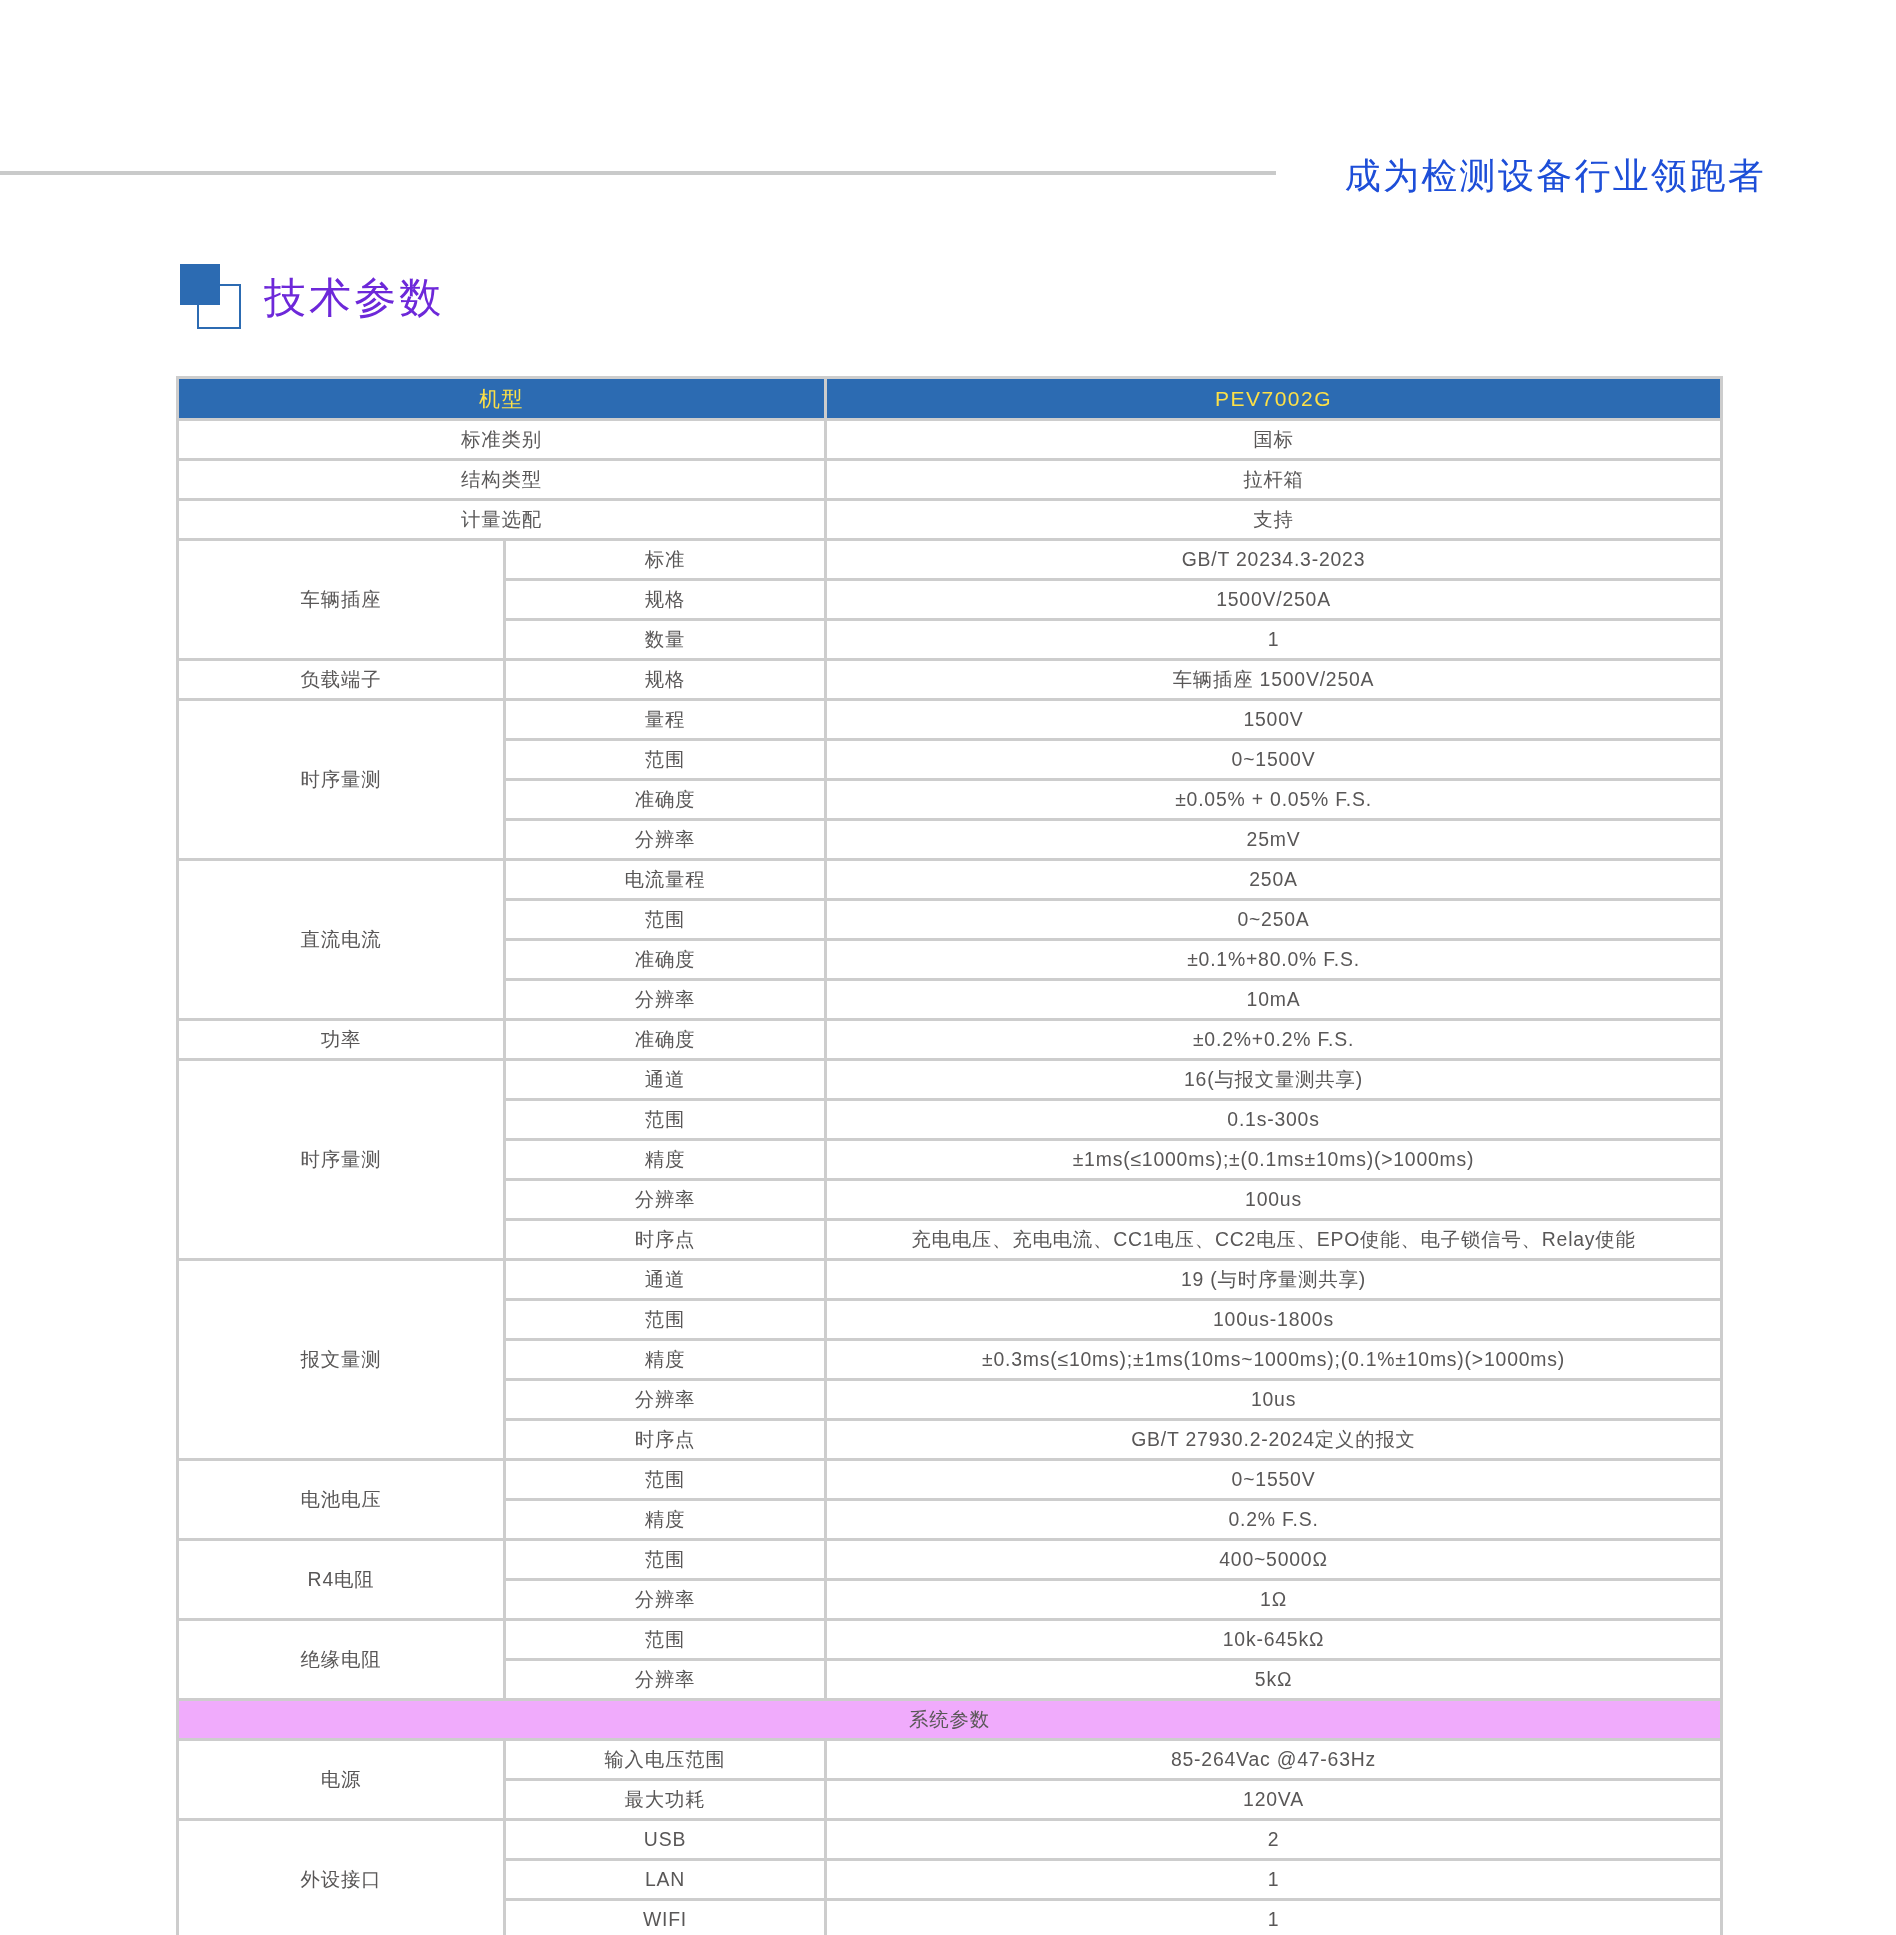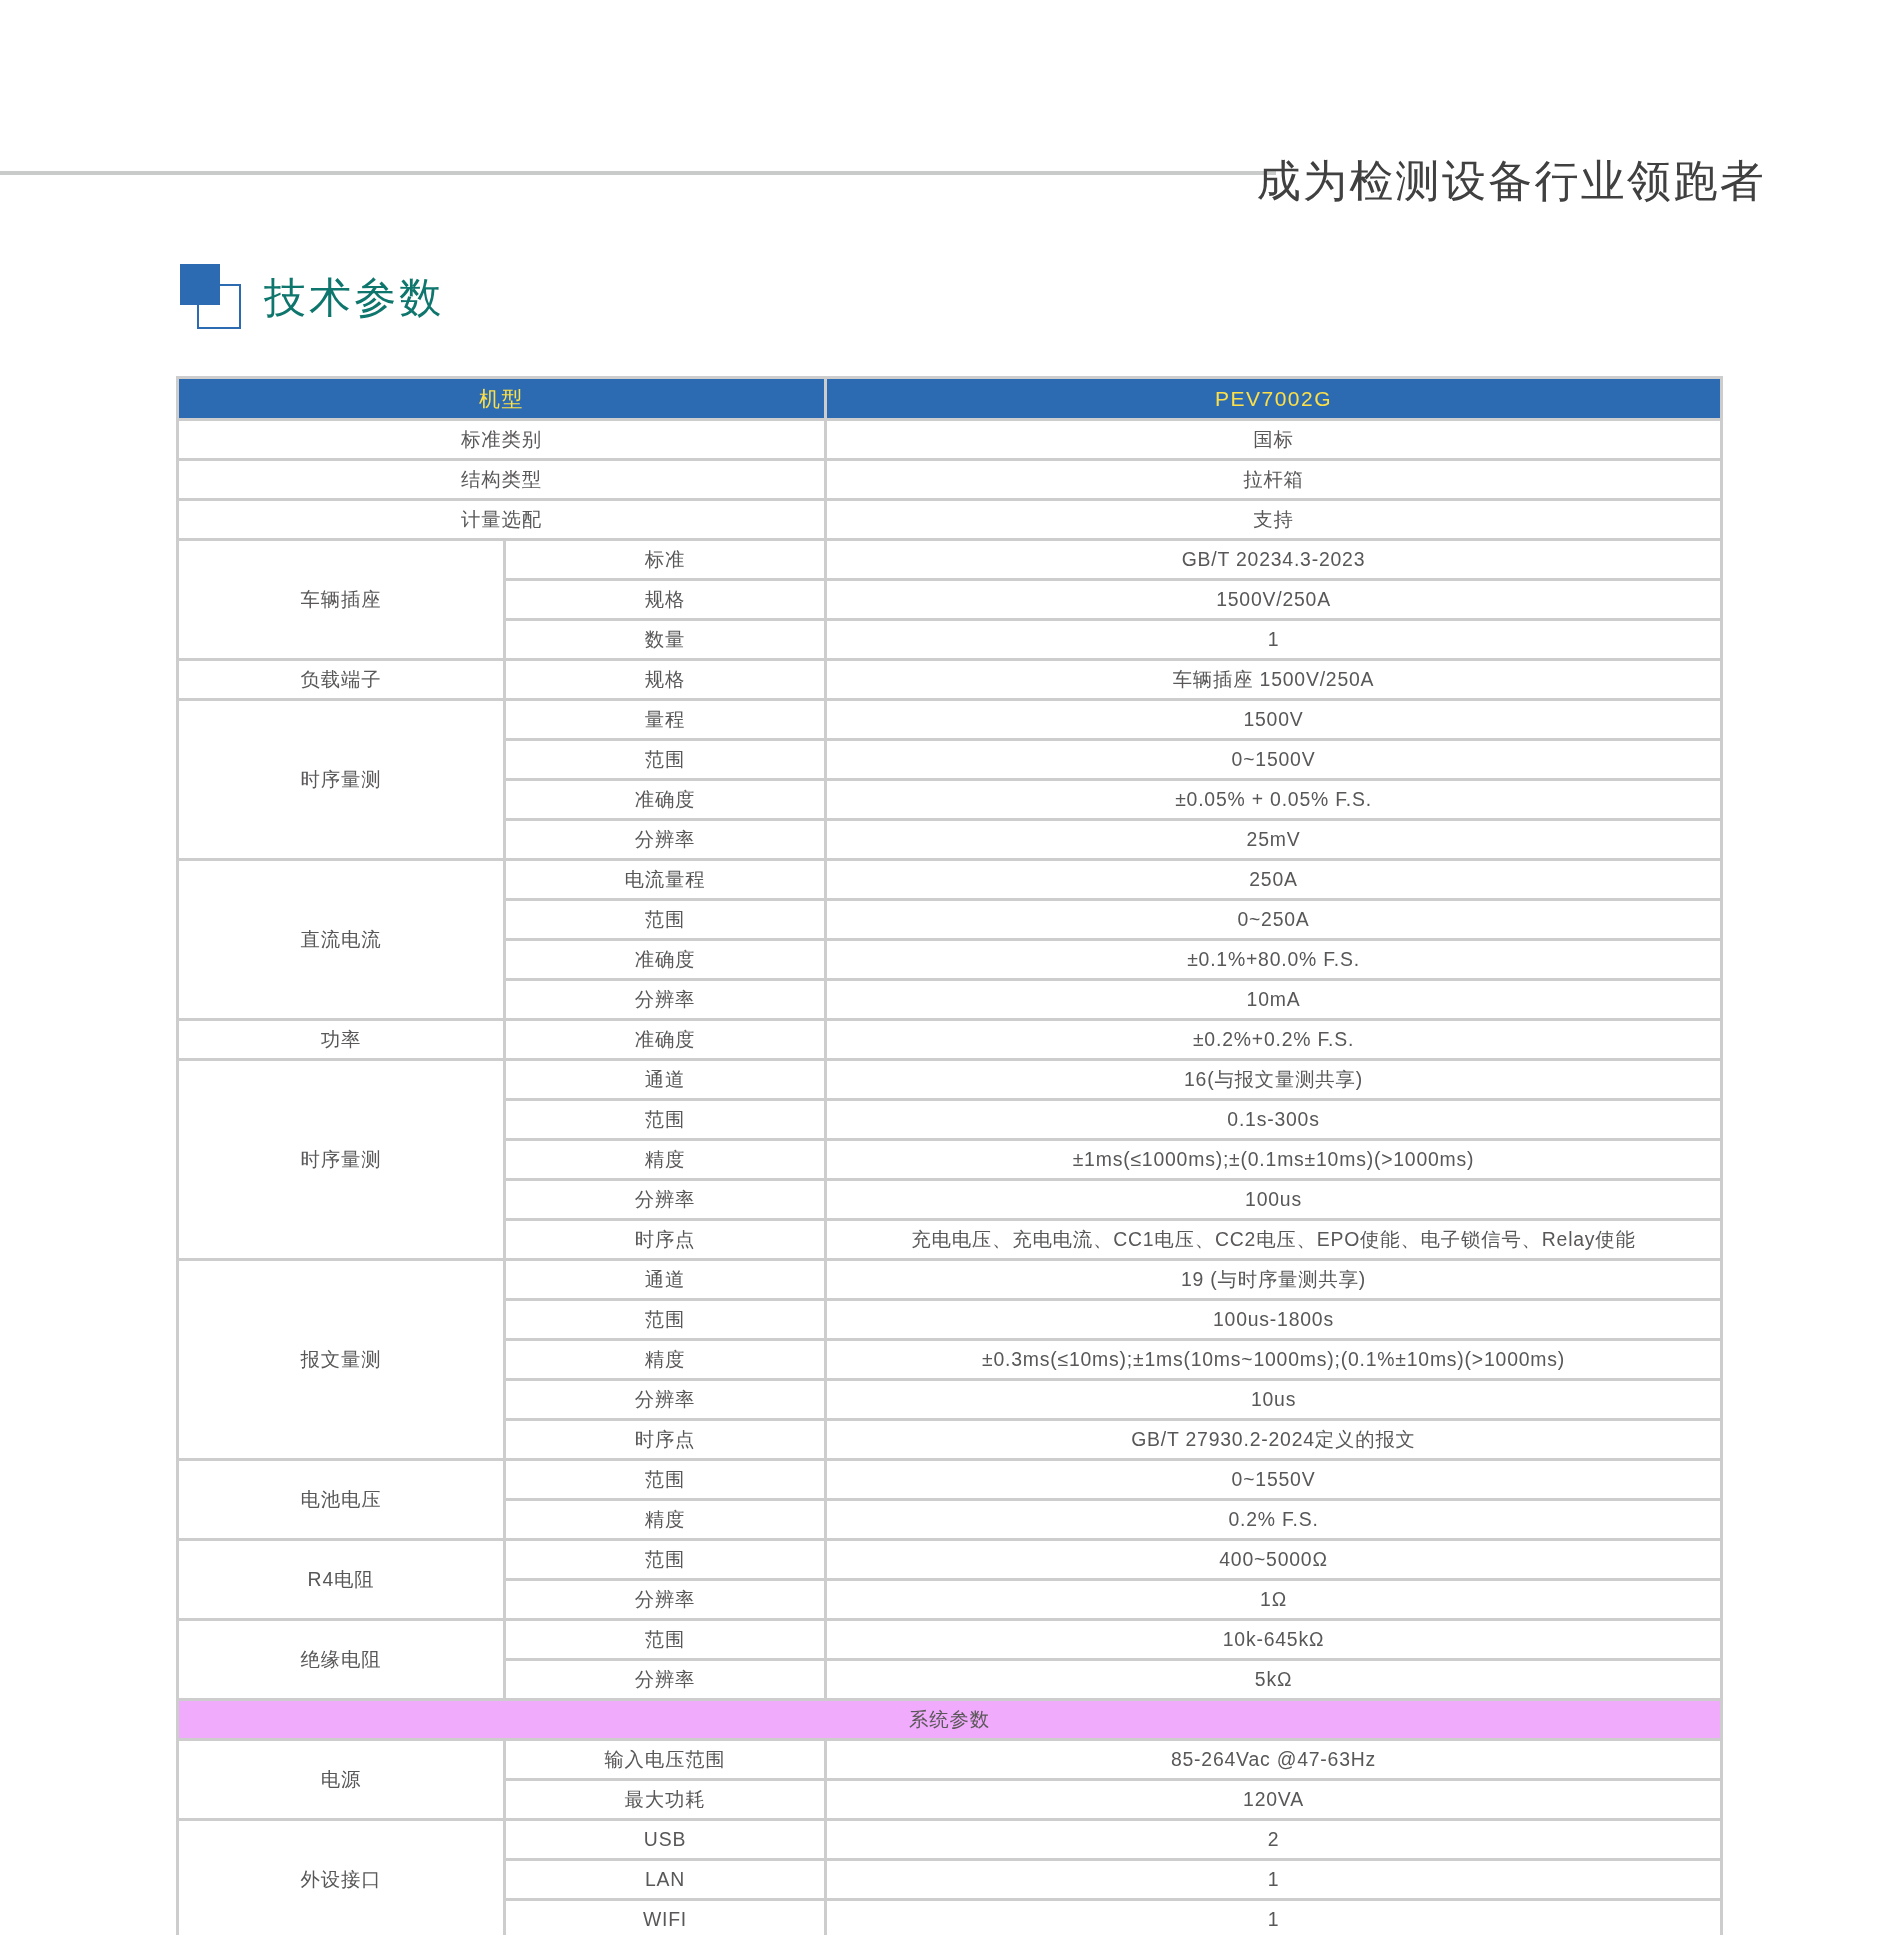--- a/index.html
+++ b/index.html
@@ -5,33 +5,33 @@
   html,body{margin:0;padding:0;}
   body{
     width:1896px;height:2555px;position:relative;background:#ffffff;overflow:hidden;
     font-family:"Liberation Sans","DejaVu Sans",sans-serif;
   }
   
   .top-line{
     position:absolute;left:0;top:171px;width:1276px;height:3.9px;background:#c9caca;
   }
   .slogan{
-    position:absolute;top:152px;right:130px;font-size:44px;color:#404040;
+    position:absolute;top:152px;right:130px;font-size:36px;color:#1d4ed8;
     letter-spacing:2.3px;white-space:nowrap;
   }
   
   .title-icon-outline{
     position:absolute;left:197px;top:284px;width:40px;height:41px;
     border:2.7px solid #2c6bb2;background:transparent;
   }
   .title-icon-solid{
     position:absolute;left:180px;top:264px;width:40px;height:41px;background:#2c6bb2;
   }
   .page-title{
-    position:absolute;left:264px;top:270px;font-size:42px;color:#0f766e;
+    position:absolute;left:264px;top:270px;font-size:42px;color:#6d28d9;
     letter-spacing:3.1px;white-space:nowrap;
   }
   
   .spec-table{
     position:absolute;left:176px;top:376px;width:1544px;
     border-collapse:collapse;table-layout:fixed;
   }
   .spec-table th,.spec-table td{
     border:3.1px solid #cdcdcd;text-align:center;vertical-align:middle;
     font-weight:400;padding:0;

